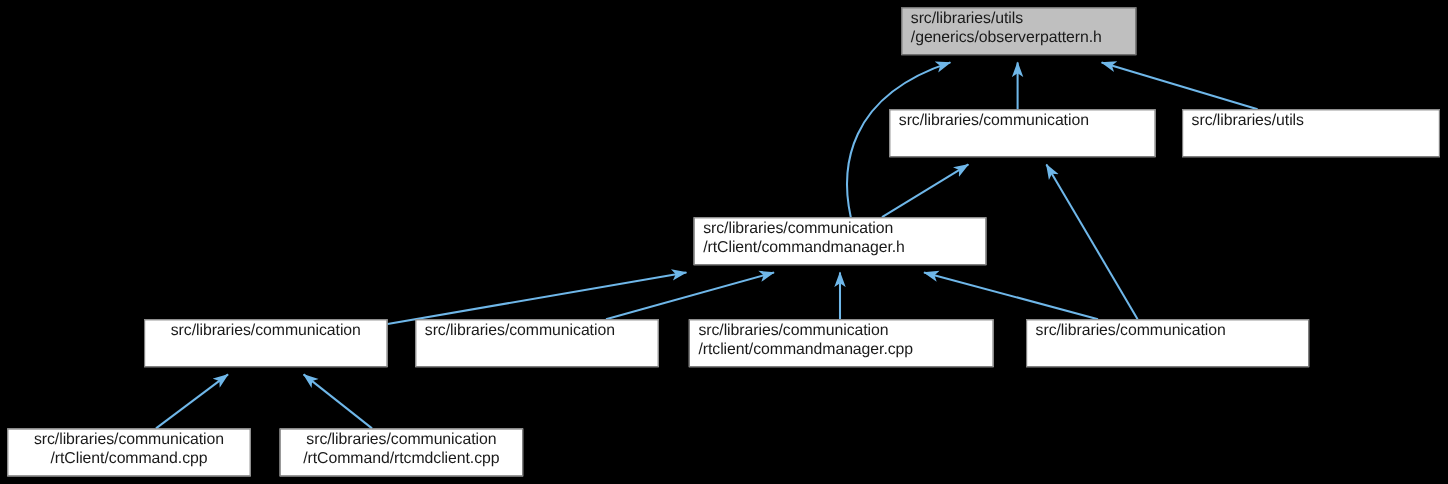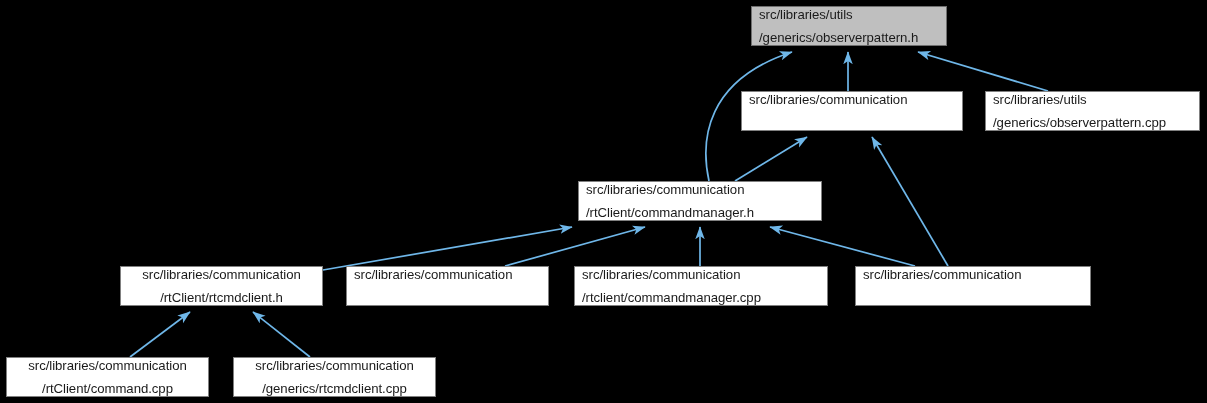--- a/index.html
+++ b/index.html
@@ -25,21 +25,21 @@
   .node {
     position: absolute;
     box-sizing: border-box;
     border: 1px solid #808080;
     background: #ffffff;
     color: #1a1a1a;
     font-size: 13.2px;
     line-height: 15.5px;
     display: flex;
     flex-direction: column;
-    justify-content: space-between;
+    justify-content: flex-start;
     padding: 0 7px;
     white-space: pre;
     letter-spacing: -0.05px;
   }
   .node.root {
     background: #bfbfbf;
     border-color: #6f6f6f;
   }
   .node .ln {
     display: block;
@@ -67,22 +67,22 @@
         <path d="M 700,266 L 700,227" fill="none" stroke="#6fb7e9" stroke-width="1.7" marker-end="url(#arrowhead)"></path>
         <path d="M 915,266 L 770,227" fill="none" stroke="#6fb7e9" stroke-width="1.7" marker-end="url(#arrowhead)"></path>
         <path d="M 948,266 L 872,137" fill="none" stroke="#6fb7e9" stroke-width="1.7" marker-end="url(#arrowhead)"></path>
         <path d="M 130,357 L 190,312" fill="none" stroke="#6fb7e9" stroke-width="1.7" marker-end="url(#arrowhead)"></path>
         <path d="M 310,357 L 253,312" fill="none" stroke="#6fb7e9" stroke-width="1.7" marker-end="url(#arrowhead)"></path>
       </g>
   </svg>
   <div id="node-layer">
       <div class="node root align-left" style="left: 751px; top: 6px; width: 196px; height: 40px;"><span class="ln">src/libraries/utils</span><span class="ln">/generics/observerpattern.h</span></div>
       <div class="node align-left" style="left: 741px; top: 91px; width: 222px; height: 40px;"><span class="ln">src/libraries/communication</span></div>
-      <div class="node align-left" style="left: 985px; top: 91px; width: 215px; height: 40px;"><span class="ln">src/libraries/utils</span><span class="ln">/generics/observerpattern.cpp</span></div>
+      <div class="node align-left" style="left: 985px; top: 91px; width: 215px; height: 40px;"><span class="ln">src/libraries/utils</span></div>
       <div class="node align-left" style="left: 578px; top: 181px; width: 244px; height: 40px;"><span class="ln">src/libraries/communication</span><span class="ln">/rtClient/commandmanager.h</span></div>
-      <div class="node align-center" style="left: 120px; top: 266px; width: 203px; height: 40px;"><span class="ln">src/libraries/communication</span><span class="ln">/rtClient/rtcmdclient.h</span></div>
+      <div class="node align-center" style="left: 120px; top: 266px; width: 203px; height: 40px;"><span class="ln">src/libraries/communication</span></div>
       <div class="node align-left" style="left: 346px; top: 266px; width: 203px; height: 40px;"><span class="ln">src/libraries/communication</span></div>
       <div class="node align-left" style="left: 574px; top: 266px; width: 254px; height: 40px;"><span class="ln">src/libraries/communication</span><span class="ln">/rtclient/commandmanager.cpp</span></div>
       <div class="node align-left" style="left: 855px; top: 266px; width: 236px; height: 40px;"><span class="ln">src/libraries/communication</span></div>
       <div class="node align-center" style="left: 6px; top: 357px; width: 203px; height: 40px;"><span class="ln">src/libraries/communication</span><span class="ln">/rtClient/command.cpp</span></div>
-      <div class="node align-center" style="left: 233px; top: 357px; width: 203px; height: 40px;"><span class="ln">src/libraries/communication</span><span class="ln">/generics/rtcmdclient.cpp</span></div>
+      <div class="node align-center" style="left: 233px; top: 357px; width: 203px; height: 40px;"><span class="ln">src/libraries/communication</span><span class="ln">/rtCommand/rtcmdclient.cpp</span></div>
     </div>
 </div>
 
 </body></html>

